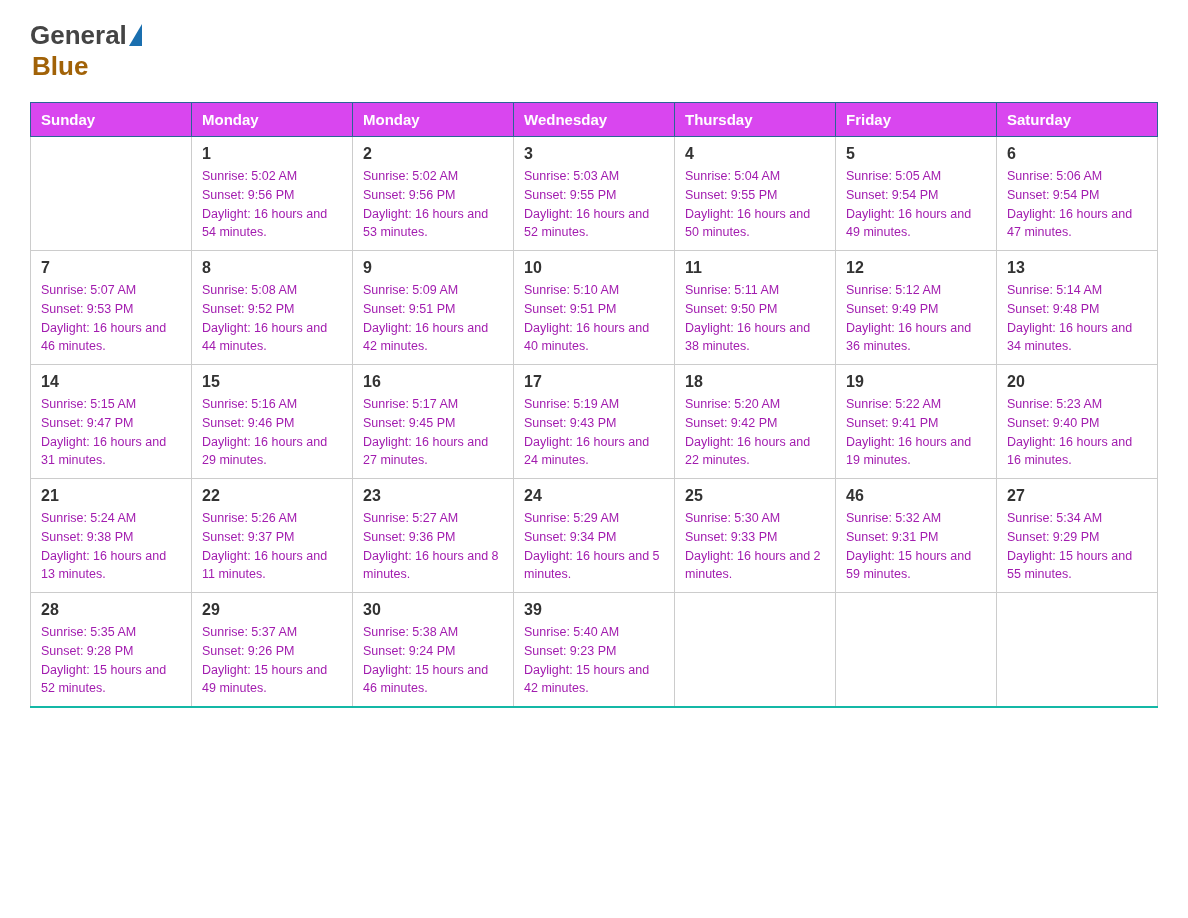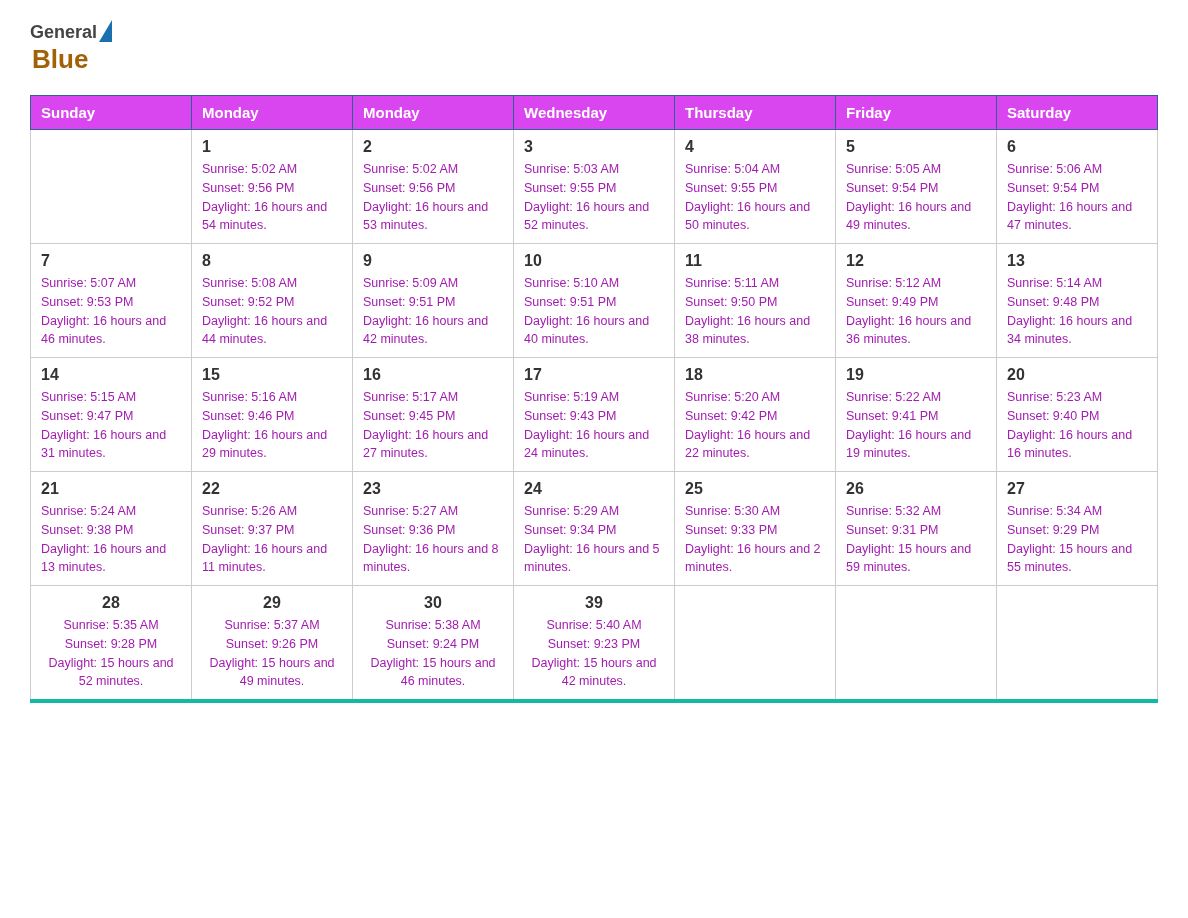--- a/index.html
+++ b/index.html
@@ -59,40 +59,39 @@
       color: #333;
       margin-bottom: 4px;
       display: block;
     }
     .day-info {
       font-size: 12.5px;
       color: #a21caf;
       line-height: 1.5;
     }
     .calendar tr:last-child td {
-      border-bottom: 4px solid #14b8a6;
-      text-align: center;
+      border-bottom: 2px solid #14b8a6;
     }
     .logo-wrapper {
       display: flex;
       flex-direction: column;
       align-items: flex-start;
     }
     .logo-line1 {
       display: flex;
       align-items: center;
     }
   </style>
 </head>
 <body>
 
 <div class="header">
   <div class="logo-wrapper">
     <div class="logo-line1">
-      <span style="font-size:18px;font-weight:bold;color:#444;">General</span>
+      <span style="font-size:26px;font-weight:bold;color:#444;">General</span>
       <span style="display:inline-block;width:0;height:0;border-left:13px solid transparent;border-bottom:22px solid #1a6faf;margin-left:2px;margin-bottom:2px;"></span>
     </div>
     <div>
       <span style="font-size:26px;font-weight:bold;color:#a16207;margin-left:2px;">Blue</span>
     </div>
   </div>
   <div class="title-block">
     <div class="month-title"></div>
     <div class="location-title"></div>
   </div>
@@ -213,21 +212,21 @@
         </td>
         <td>
           <span class="day-number">24</span>
           <div class="day-info">Sunrise: 5:29 AM<br>Sunset: 9:34 PM<br>Daylight: 16 hours and 5 minutes.</div>
         </td>
         <td>
           <span class="day-number">25</span>
           <div class="day-info">Sunrise: 5:30 AM<br>Sunset: 9:33 PM<br>Daylight: 16 hours and 2 minutes.</div>
         </td>
         <td>
-          <span class="day-number">26</span>
+          <span class="day-number">46</span>
           <div class="day-info">Sunrise: 5:32 AM<br>Sunset: 9:31 PM<br>Daylight: 15 hours and 59 minutes.</div>
         </td>
         <td>
           <span class="day-number">27</span>
           <div class="day-info">Sunrise: 5:34 AM<br>Sunset: 9:29 PM<br>Daylight: 15 hours and 55 minutes.</div>
         </td>
       </tr>
       <tr>
         <td>
           <span class="day-number">28</span>

